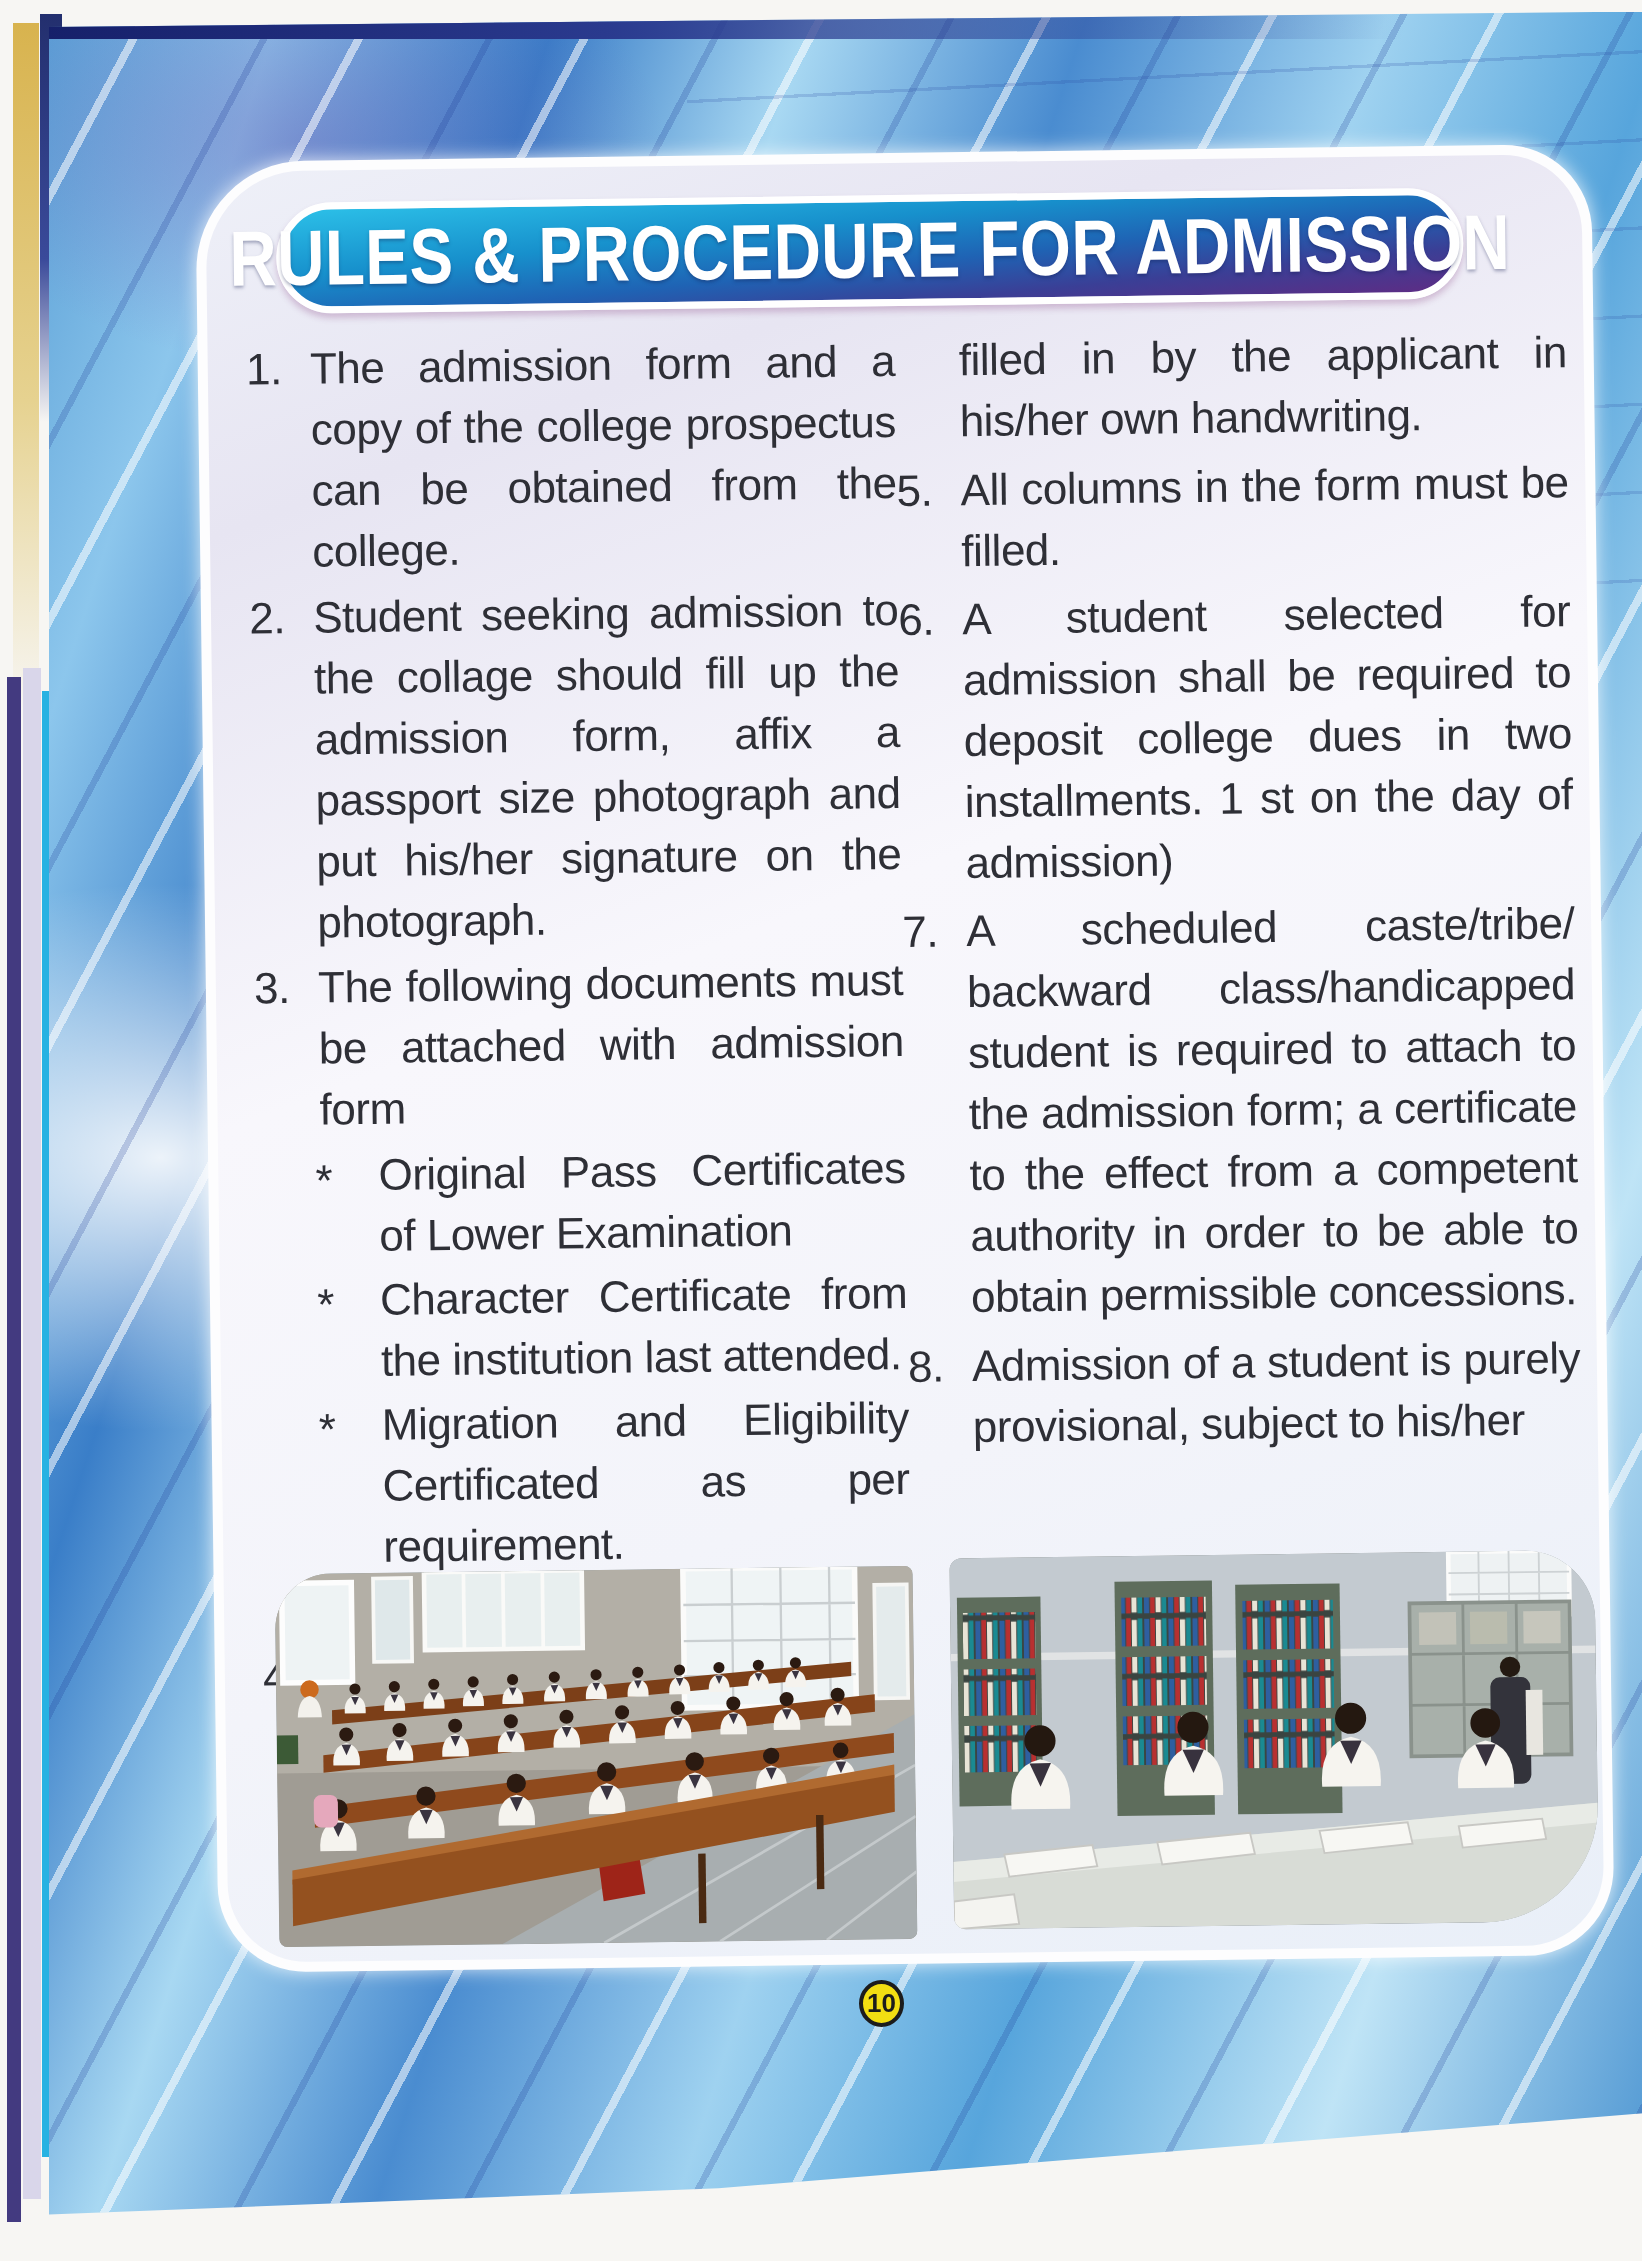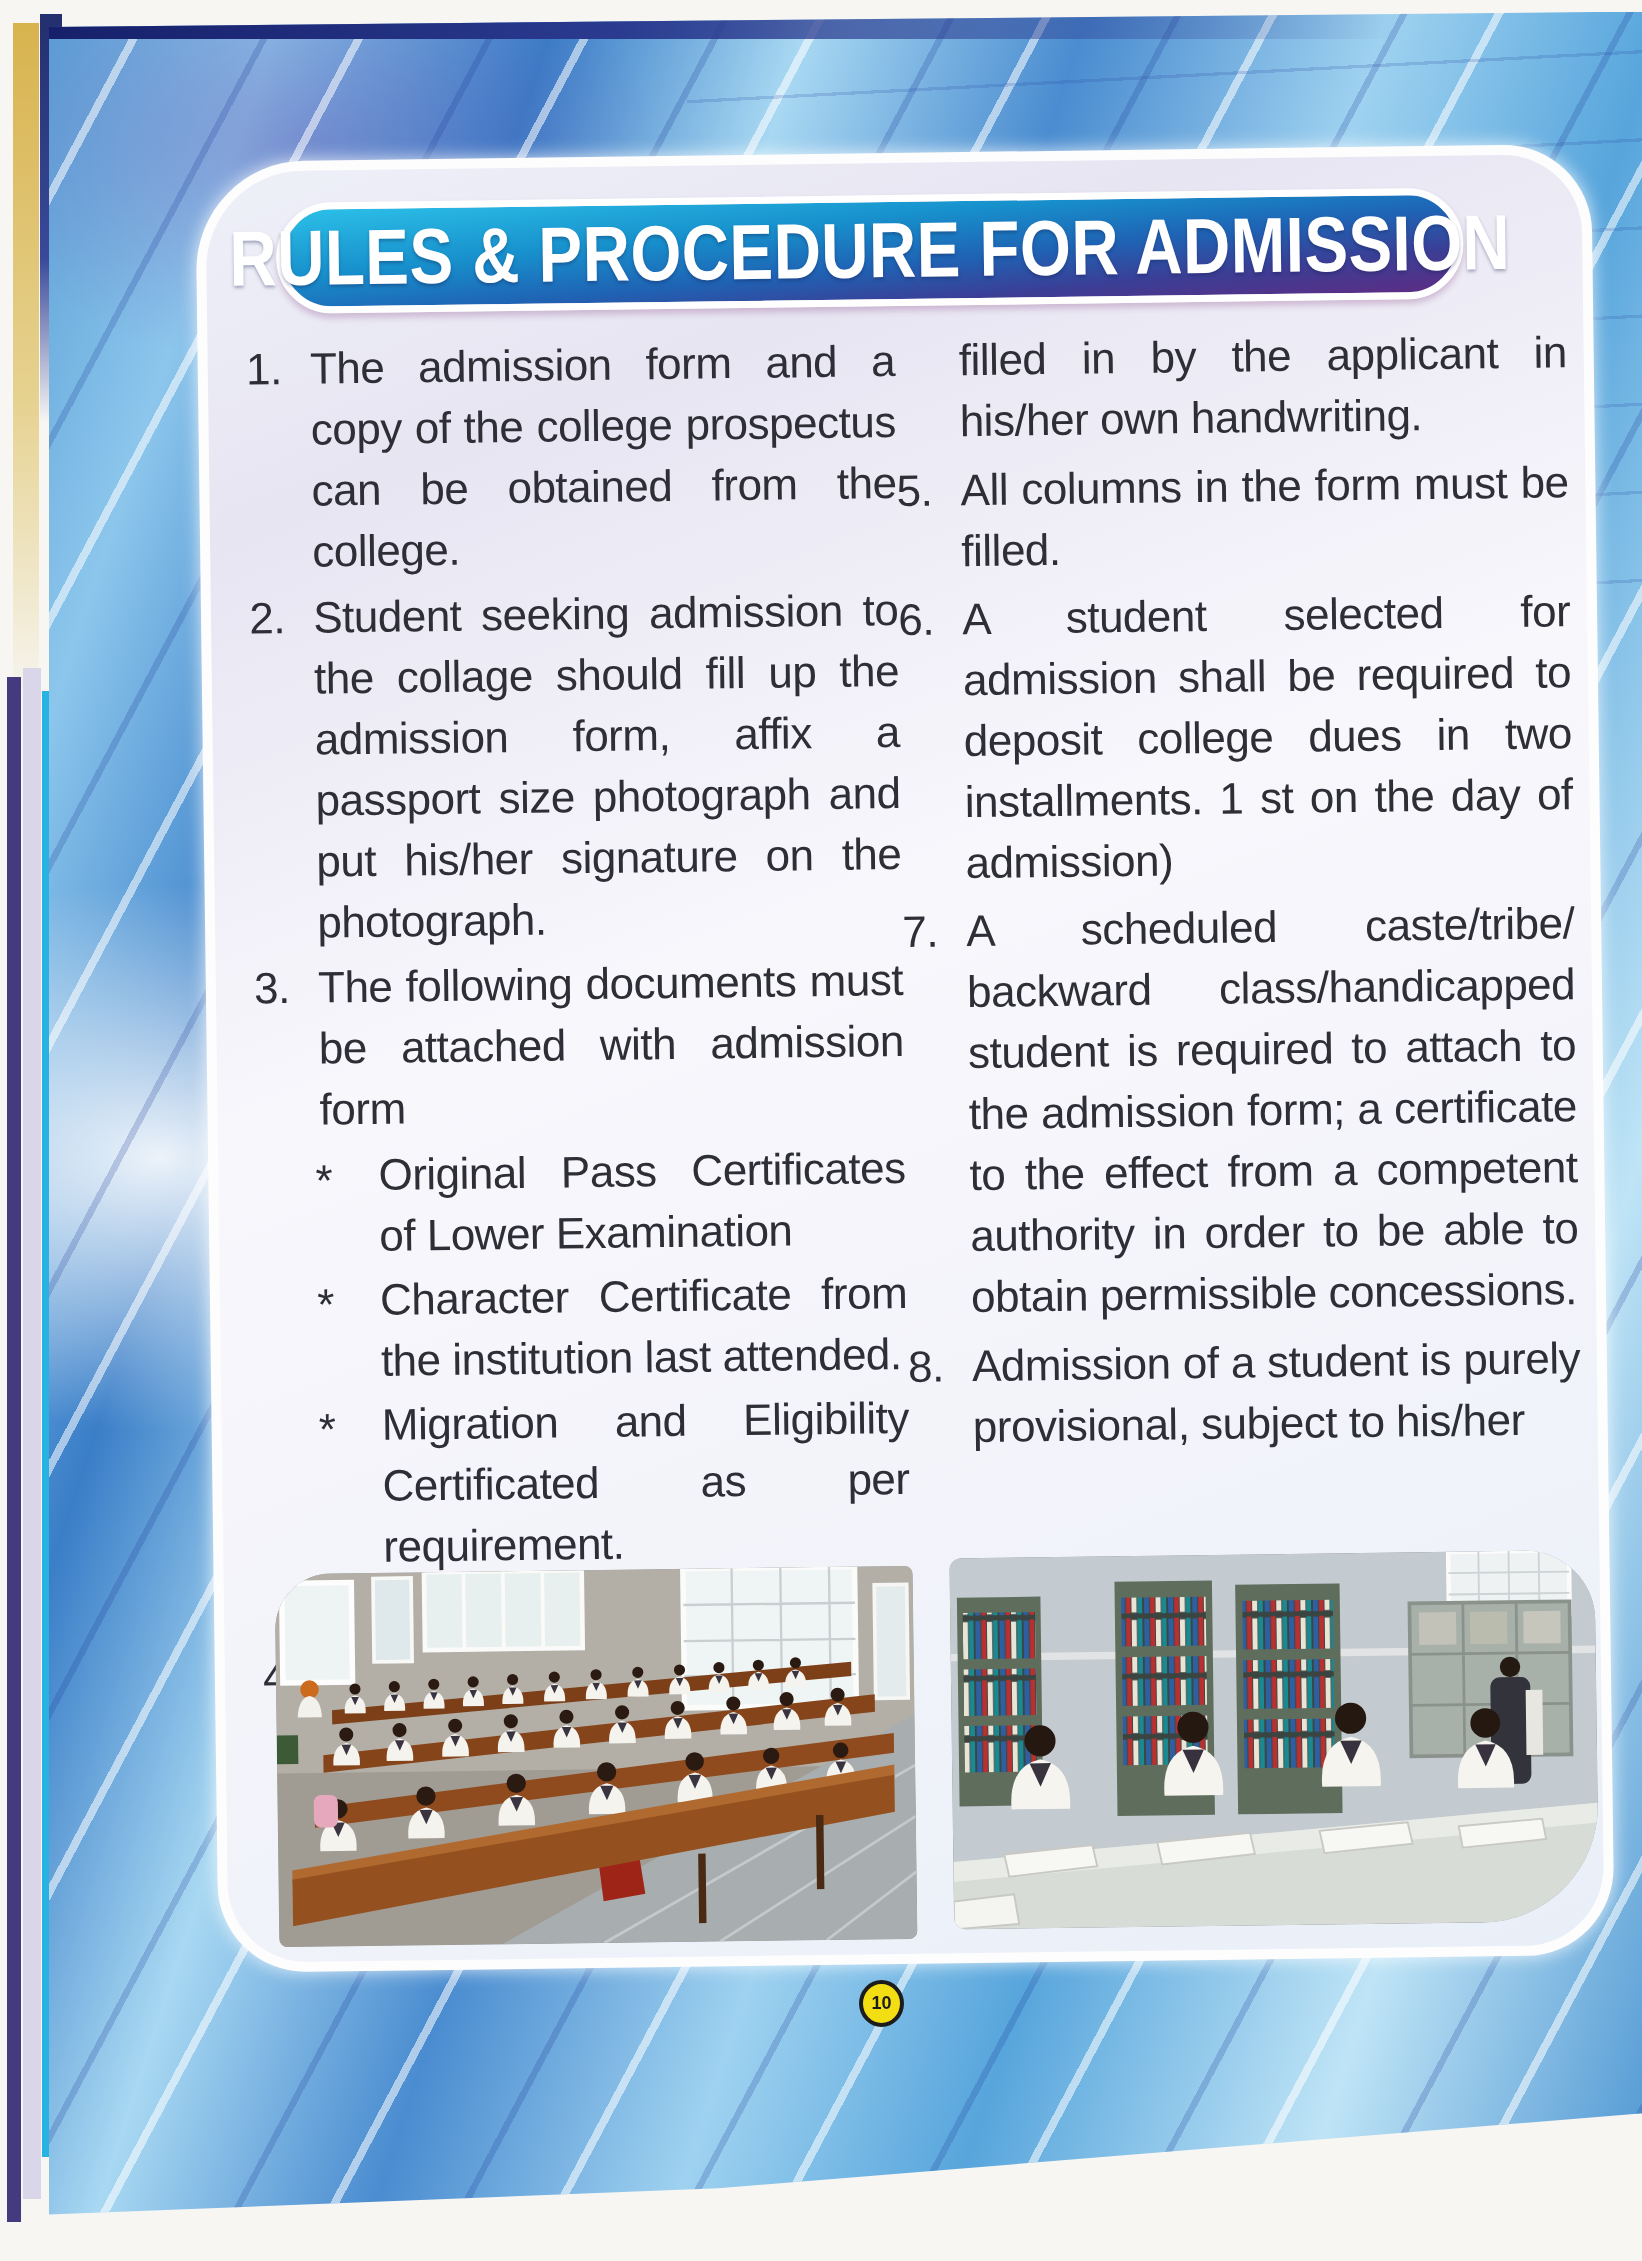--- a/index.html
+++ b/index.html
@@ -74,21 +74,21 @@
   .photo-frame svg{display:block;width:100%;height:100%;}
   .frame-left{left:51px;top:1403px;width:638px;height:373px;
     border-radius:56px 8.3px 8.3px 8.3px;}
   .frame-right{left:726px;top:1396px;width:645px;height:371px;
     border-radius:12px 70px 116px 12px;}
   
   .badge{
     position:absolute;left:859px;top:1980px;width:45px;height:47px;border-radius:50%;
     background:#f2de12;border:4.2px solid #1c1c1c;box-sizing:border-box;
     display:flex;align-items:center;justify-content:center;
-    color:#1c1c1c;font-weight:bold;font-size:18px;
+    color:#1c1c1c;font-weight:bold;font-size:26px;
   }
 </style>
 </head>
 <body>
 
 <div class="pageroot">
 
   <div class="edge edge-gold"></div>
   <div class="edge edge-navy"></div>
   <div class="edge edge-purple"></div>

